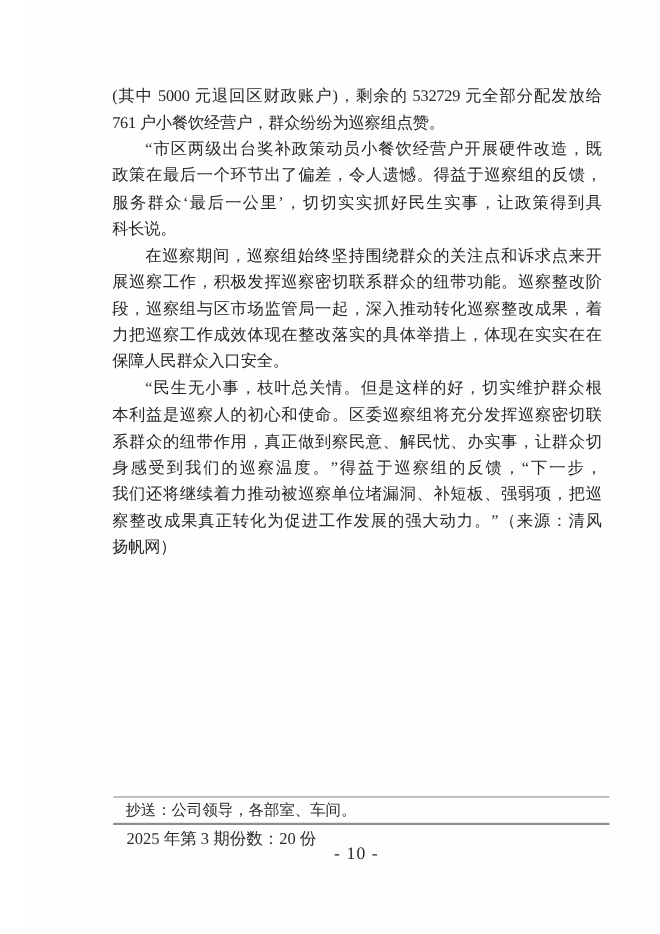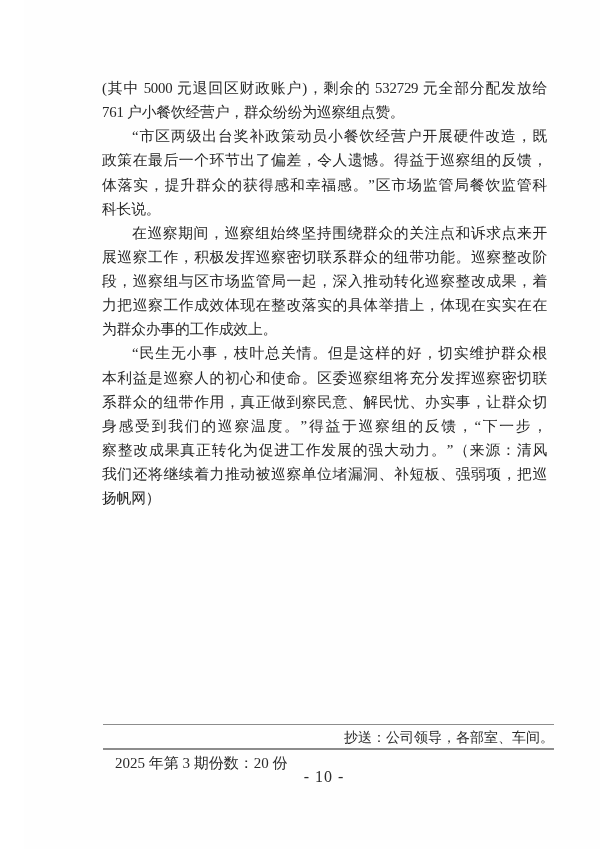--- a/index.html
+++ b/index.html
@@ -50,21 +50,20 @@
   .rule-top { top: 724px; height: 1px; }
   .rule-mid { top: 748px; height: 2px; }
   .footer-cc {
     position: absolute;
     left: 90px;
     top: 729px;
     width: 440px;
     font-size: 14px;
     line-height: 18px;
     color: #2b2b2b;
-    text-align: right;
   }
   .footer-row {
     position: absolute;
     left: 91px;
     top: 754px;
     width: 427px;
     display: flex;
     justify-content: flex-start;
     font-size: 15px;
     line-height: 18px;
@@ -84,33 +83,33 @@
 </head>
 <body>
 
 <div class="page">
 
   <div class="doc-body">
     <div class="line">(其中 5000 元退回区财政账户)，剩余的 532729 元全部分配发放给</div>
     <div class="line para-end">761 户小餐饮经营户，群众纷纷为巡察组点赞。</div>
     <div class="line indent">“市区两级出台奖补政策动员小餐饮经营户开展硬件改造，既</div>
     <div class="line">政策在最后一个环节出了偏差，令人遗憾。得益于巡察组的反馈，</div>
-    <div class="line">体落实，提升群众的获得感和幸福感。”区市场监管局餐饮监管科</div>
+    <div class="line">服务群众‘最后一公里’，切切实实抓好民生实事，让政策得到具</div>
     <div class="line para-end">科长说。</div>
     <div class="line indent">在巡察期间，巡察组始终坚持围绕群众的关注点和诉求点来开</div>
     <div class="line">展巡察工作，积极发挥巡察密切联系群众的纽带功能。巡察整改阶</div>
     <div class="line">段，巡察组与区市场监管局一起，深入推动转化巡察整改成果，着</div>
     <div class="line">力把巡察工作成效体现在整改落实的具体举措上，体现在实实在在</div>
-    <div class="line para-end">为群众办事的工作成效上。</div>
+    <div class="line para-end">保障人民群众入口安全。</div>
     <div class="line indent">“民生无小事，枝叶总关情。但是这样的好，切实维护群众根</div>
     <div class="line">本利益是巡察人的初心和使命。区委巡察组将充分发挥巡察密切联</div>
     <div class="line">系群众的纽带作用，真正做到察民意、解民忧、办实事，让群众切</div>
     <div class="line">身感受到我们的巡察温度。”得益于巡察组的反馈，“下一步，</div>
+    <div class="line">我们还将继续着力推动被巡察单位堵漏洞、补短板、强弱项，把巡</div>
     <div class="line">察整改成果真正转化为促进工作发展的强大动力。”（来源：清风</div>
-    <div class="line">我们还将继续着力推动被巡察单位堵漏洞、补短板、强弱项，把巡</div>
     <div class="line para-end">扬帆网）</div>
   </div>
 
   <div class="rule rule-top"></div>
 
   <div class="footer-cc">抄送：公司领导，各部室、车间。</div>
 
   <div class="rule rule-mid"></div>
 
   <div class="footer-row">

